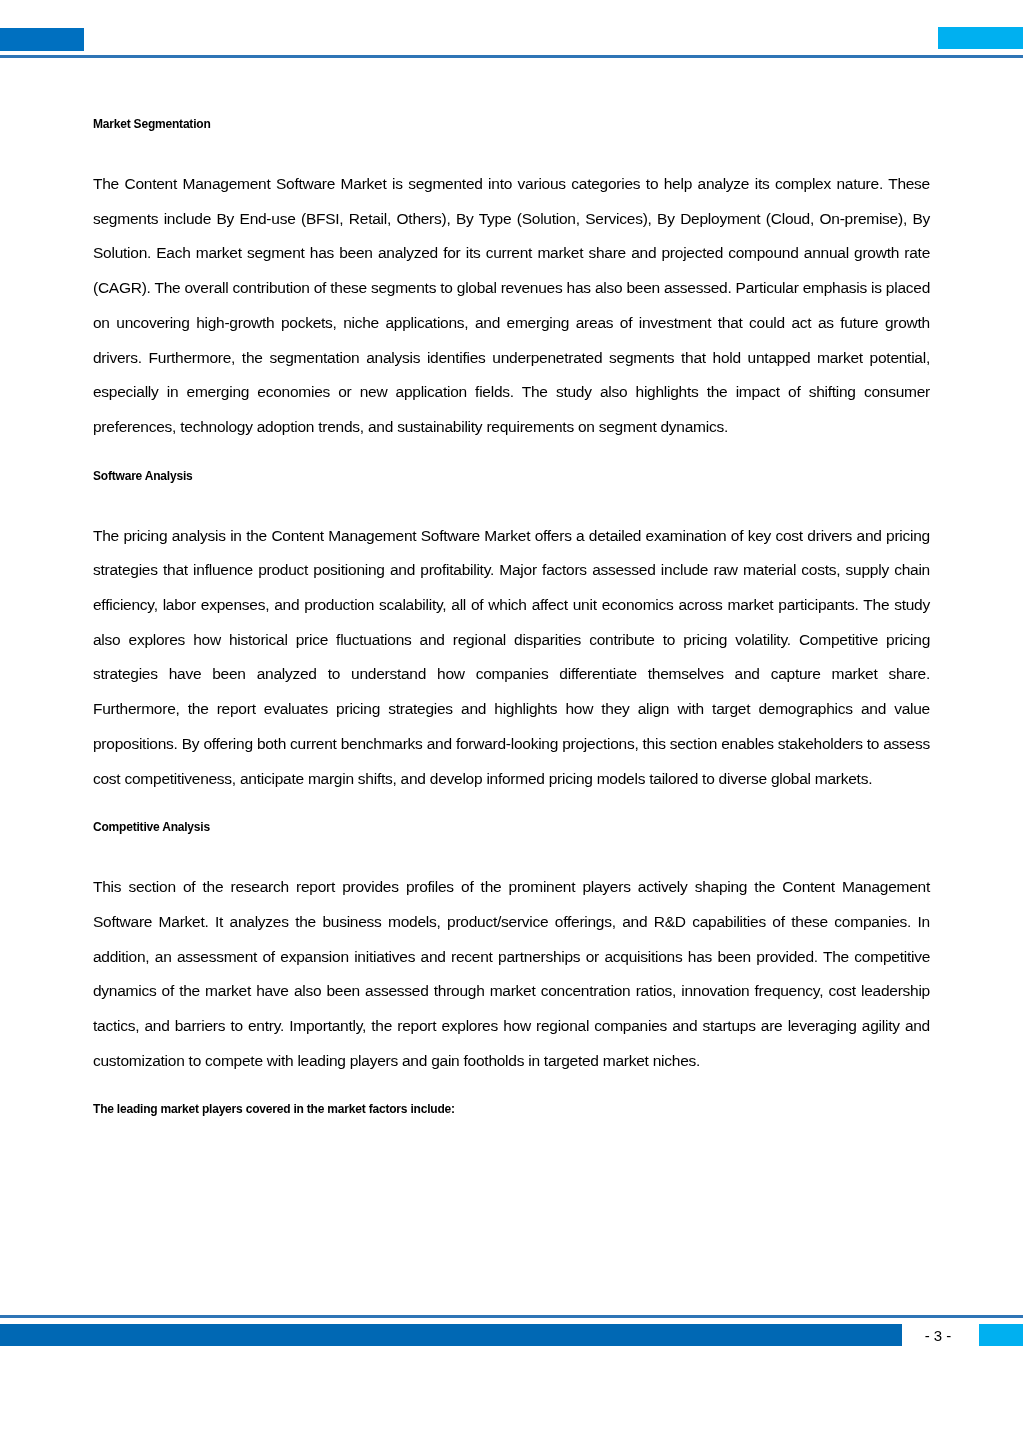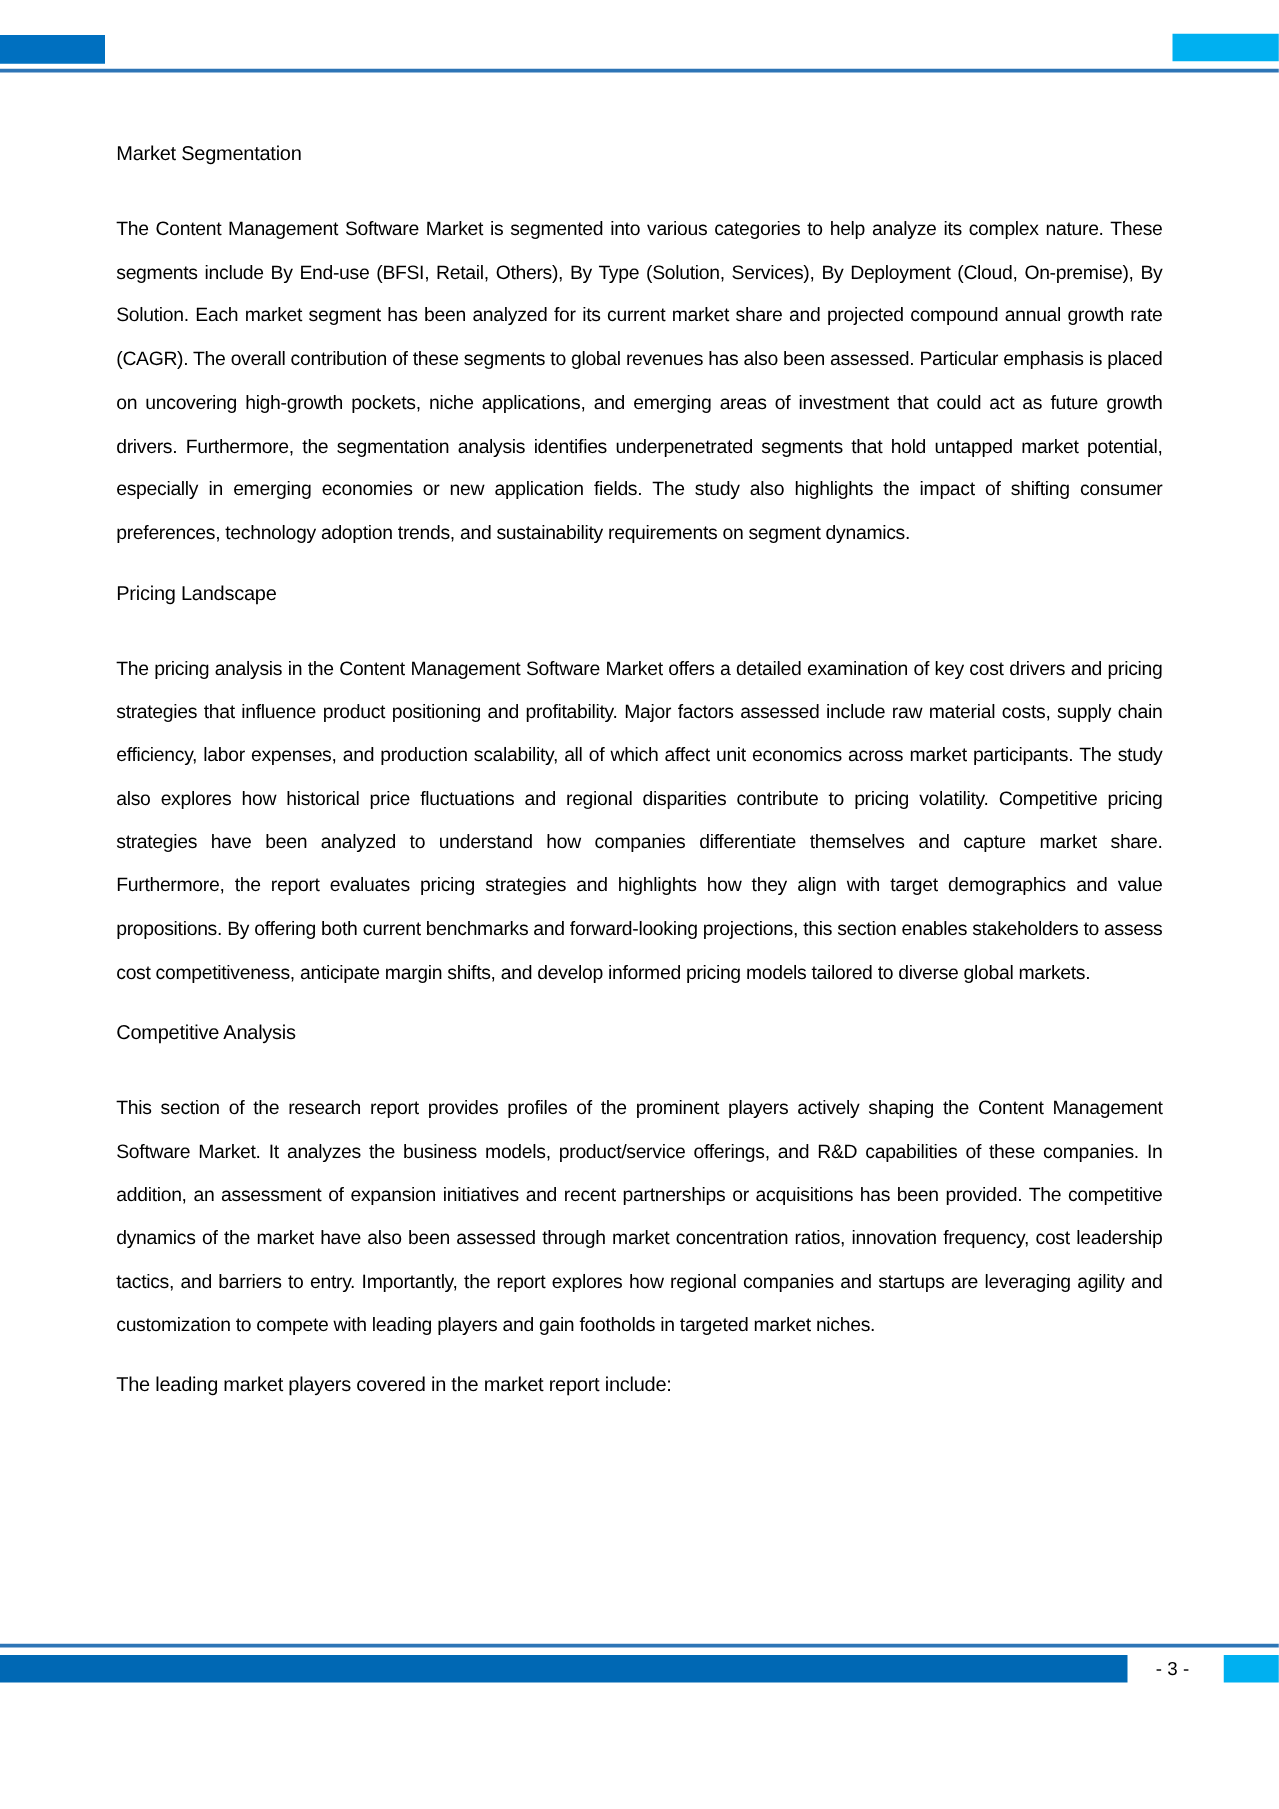--- a/index.html
+++ b/index.html
@@ -3,21 +3,21 @@
 <meta charset="utf-8">
 <style>
   html, body { margin: 0; padding: 0; background: #ffffff; }
   body { width: 1023px; height: 1447px; position: relative; overflow: hidden;
          font-family: "Liberation Sans", sans-serif; color: #000; }
   .hdr-block-left { position: absolute; left: 0; top: 28px; width: 84px; height: 23px; background: #0070c0; }
   .hdr-block-right { position: absolute; left: 938px; top: 27px; width: 85px; height: 22px; background: #00b0f0; }
   .hdr-line { position: absolute; left: 0; top: 55px; width: 1023px; height: 3px; background: #2e75b6; }
 
   .content { position: absolute; left: 93px; top: 112px; width: 837px; }
-  .heading { font-weight: normal; font-size: 16px; line-height: 24px; margin: 0; letter-spacing: -0.2px; }
+  .heading { font-weight: bold; font-size: 12px; line-height: 24px; margin: 0; letter-spacing: -0.2px; }
   .para { font-size: 15.5px; line-height: 34.7px; text-align: justify; margin: 0; letter-spacing: -0.25px; word-spacing: 0px; }
   .gap-h { height: 31px; }
   .gap-p { height: 19px; }
 
   .ftr-line { position: absolute; left: 0; top: 1315px; width: 1023px; height: 3px; background: #2e75b6; }
   .ftr-bar { position: absolute; left: 0; top: 1324px; width: 902px; height: 22px; background: #0068b4; }
   .ftr-page { position: absolute; left: 912px; top: 1326px; width: 52px; text-align: center;
               font-size: 15px; line-height: 20px; color: #000; }
   .ftr-block { position: absolute; left: 979px; top: 1324px; width: 44px; height: 22px; background: #00b0f0; }
 </style>
@@ -27,29 +27,29 @@
 <div class="hdr-block-left"></div>
 <div class="hdr-block-right"></div>
 <div class="hdr-line"></div>
 
 <div class="content">
   <h2 class="heading">Market Segmentation</h2>
   <div class="gap-h"></div>
   <p class="para">The Content Management Software Market is segmented into various categories to help analyze its complex nature. These segments include By End-use (BFSI, Retail, Others), By Type (Solution, Services), By Deployment (Cloud, On-premise), By Solution. Each market segment has been analyzed for its current market share and projected compound annual growth rate (CAGR). The overall contribution of these segments to global revenues has also been assessed. Particular emphasis is placed on uncovering high-growth pockets, niche applications, and emerging areas of investment that could act as future growth drivers. Furthermore, the segmentation analysis identifies underpenetrated segments that hold untapped market potential, especially in emerging economies or new application fields. The study also highlights the impact of shifting consumer preferences, technology adoption trends, and sustainability requirements on segment dynamics.</p>
   <div class="gap-p"></div>
 
-  <h2 class="heading">Pricing Landscape</h2>
+  <h2 class="heading">Software Analysis</h2>
   <div class="gap-h"></div>
   <p class="para">The pricing analysis in the Content Management Software Market offers a detailed examination of key cost drivers and pricing strategies that influence product positioning and profitability. Major factors assessed include raw material costs, supply chain efficiency, labor expenses, and production scalability, all of which affect unit economics across market participants. The study also explores how historical price fluctuations and regional disparities contribute to pricing volatility. Competitive pricing strategies have been analyzed to understand how companies differentiate themselves and capture market share. Furthermore, the report evaluates pricing strategies and highlights how they align with target demographics and value propositions. By offering both current benchmarks and forward-looking projections, this section enables stakeholders to assess cost competitiveness, anticipate margin shifts, and develop informed pricing models tailored to diverse global markets.</p>
   <div class="gap-p"></div>
 
   <h2 class="heading">Competitive Analysis</h2>
   <div class="gap-h"></div>
   <p class="para">This section of the research report provides profiles of the prominent players actively shaping the  Content Management Software Market. It analyzes the business models, product/service offerings, and R&amp;D capabilities of these companies. In addition, an assessment of expansion initiatives and recent partnerships or acquisitions has been provided. The competitive dynamics of the market have also been assessed through market concentration ratios, innovation frequency, cost leadership tactics, and barriers to entry. Importantly, the report explores how regional companies and startups are leveraging agility and customization to compete with leading players and gain footholds in targeted market niches.</p>
   <div class="gap-p"></div>
 
-  <h2 class="heading">The leading market players covered in the market report include:</h2>
+  <h2 class="heading">The leading market players covered in the market factors include:</h2>
 </div>
 
 <div class="ftr-line"></div>
 <div class="ftr-bar"></div>
 <div class="ftr-page">- 3 -</div>
 <div class="ftr-block"></div>
 
 </body></html>

